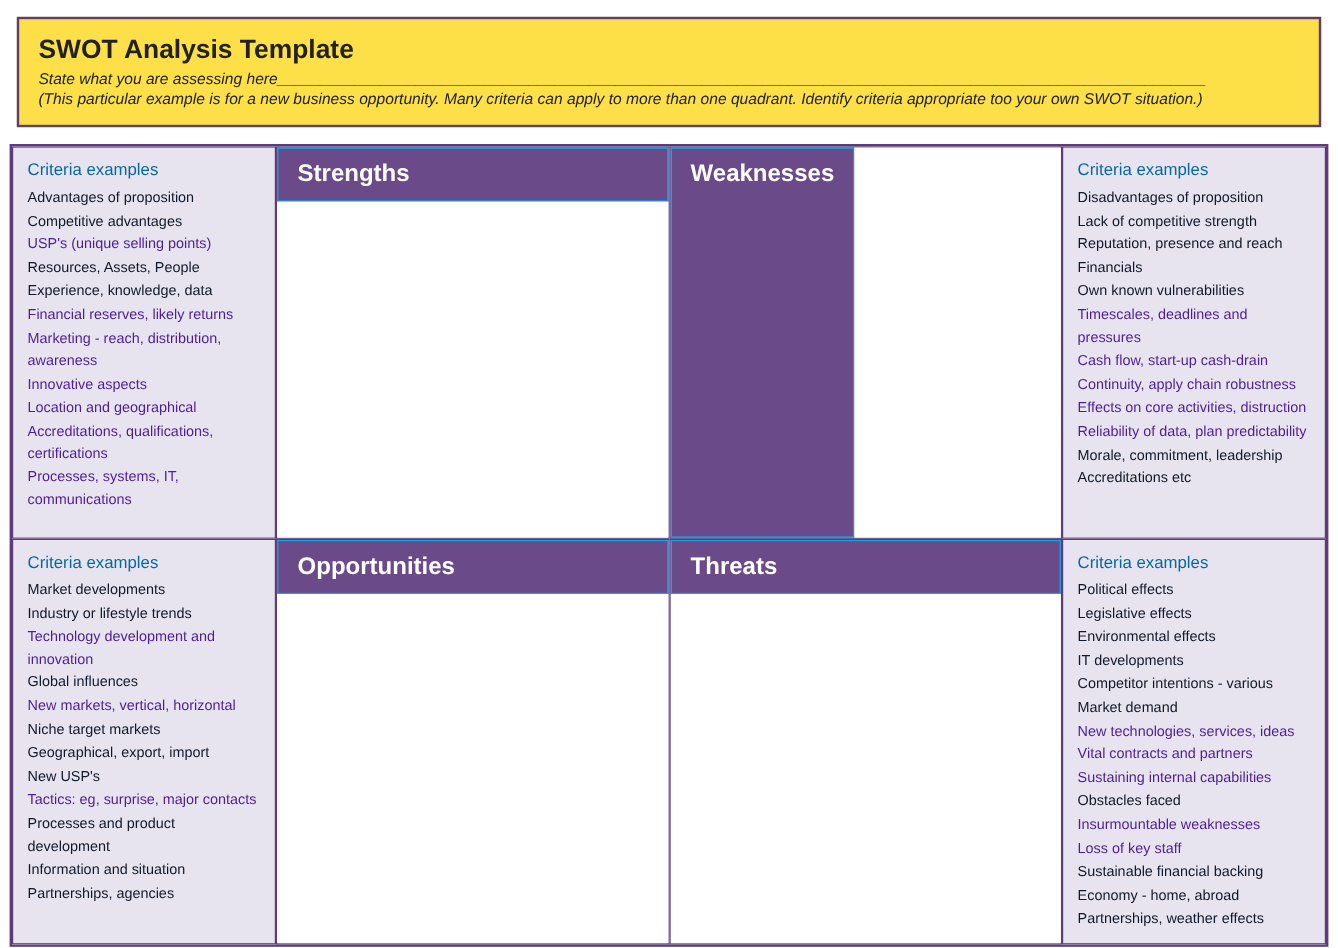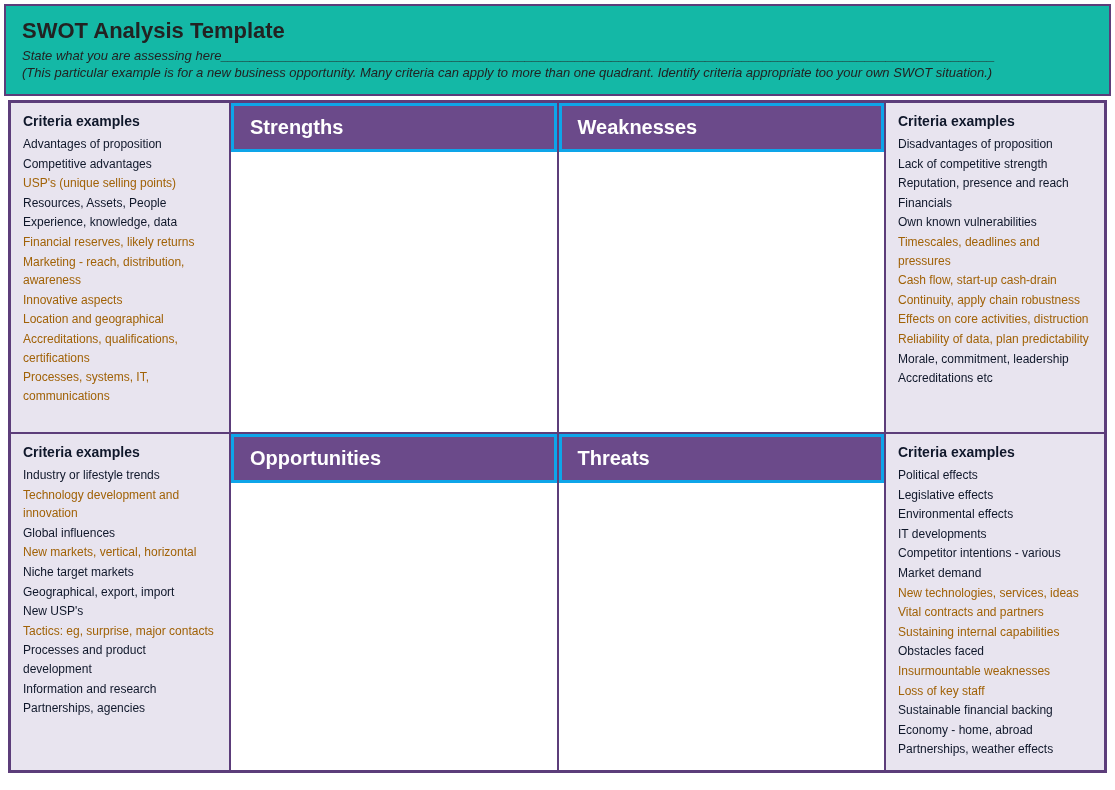--- a/index.html
+++ b/index.html
@@ -12,24 +12,24 @@
 
     .page {
       width: 1115px;
       min-height: 790px;
       background: #fff;
       padding: 0;
     }
 
     
     .header {
-      background: #14b8a6;
+      background: #fde047;
       border: 2px solid #5c3d7a;
       padding: 12px 16px 14px 16px;
-      margin: 4px;
+      margin: 14px;
     }
     .header-title {
       font-size: 22px;
       font-weight: bold;
       color: #222;
       margin-bottom: 4px;
     }
     .header-subtitle {
       font-size: 13px;
       color: #222;
@@ -52,46 +52,46 @@
       gap: 0;
     }
 
     
     .quad-header {
       background: #6b4a8a;
       color: #fff;
       font-size: 20px;
       font-weight: bold;
       padding: 10px 16px;
-      border: 3px solid #0ea5e9;
+      border: 1px solid #0ea5e9;
     }
 
     
     .criteria-panel {
       background: #e8e4ef;
       border: 1px solid #5c3d7a;
       padding: 10px 12px;
       font-size: 12px;
     }
 
     .criteria-title {
-      color: #0f172a;
-      font-weight: bold;
+      color: #0369a1;
+      font-weight: normal;
       font-size: 14px;
       margin-bottom: 6px;
     }
 
     .criteria-item {
       color: #0f172a;
       line-height: 1.55;
       margin-bottom: 1px;
     }
 
     .criteria-item.orange {
-      color: #a16207;
+      color: #4c1d95;
     }
 
     
     .quad-cell {
       background: #fff;
       border: 1px solid #5c3d7a;
       min-height: 280px;
     }
 
     
@@ -129,21 +129,21 @@
           <div class="criteria-item orange">Accreditations, qualifications, certifications</div>
           <div class="criteria-item orange">Processes, systems, IT, communications</div>
         </div>
     </div>
 
     <div style="display:flex;flex-direction:column;border:1px solid #5c3d7a;">
       <div class="quad-header">Strengths</div>
       <div class="quad-cell" style="border:none;flex:1;"></div>
     </div>
 
-    <div style="display:flex;flex-direction:column;border:1px solid #5c3d7a;">
+    <div style="display:flex;flex-direction:row;border:1px solid #5c3d7a;">
       <div class="quad-header">Weaknesses</div>
       <div class="quad-cell" style="border:none;flex:1;"></div>
     </div>
 
     <div class="criteria-panel row-1-criteria-right">
       <div class="criteria-title">Criteria examples</div>
       <div id="weaknesses-items">
           <div class="criteria-item">Disadvantages of proposition</div>
           <div class="criteria-item">Lack of competitive strength</div>
           <div class="criteria-item">Reputation, presence and reach</div>
@@ -155,30 +155,31 @@
           <div class="criteria-item orange">Effects on core activities, distruction</div>
           <div class="criteria-item orange">Reliability of data, plan predictability</div>
           <div class="criteria-item">Morale, commitment, leadership</div>
           <div class="criteria-item">Accreditations etc</div>
         </div>
     </div>
 
     <div class="criteria-panel row-2-criteria-left">
       <div class="criteria-title">Criteria examples</div>
       <div id="opportunities-items">
+          <div class="criteria-item">Market developments</div>
           <div class="criteria-item">Industry or lifestyle trends</div>
           <div class="criteria-item orange">Technology development and innovation</div>
           <div class="criteria-item">Global influences</div>
           <div class="criteria-item orange">New markets, vertical, horizontal</div>
           <div class="criteria-item">Niche target markets</div>
           <div class="criteria-item">Geographical, export, import</div>
           <div class="criteria-item">New USP's</div>
           <div class="criteria-item orange">Tactics: eg, surprise, major contacts</div>
           <div class="criteria-item">Processes and product development</div>
-          <div class="criteria-item">Information and research</div>
+          <div class="criteria-item">Information and situation</div>
           <div class="criteria-item">Partnerships, agencies</div>
         </div>
     </div>
 
     <div style="display:flex;flex-direction:column;border:1px solid #5c3d7a;">
       <div class="quad-header">Opportunities</div>
       <div class="quad-cell" style="border:none;flex:1;"></div>
     </div>
 
     <div style="display:flex;flex-direction:column;border:1px solid #5c3d7a;">

